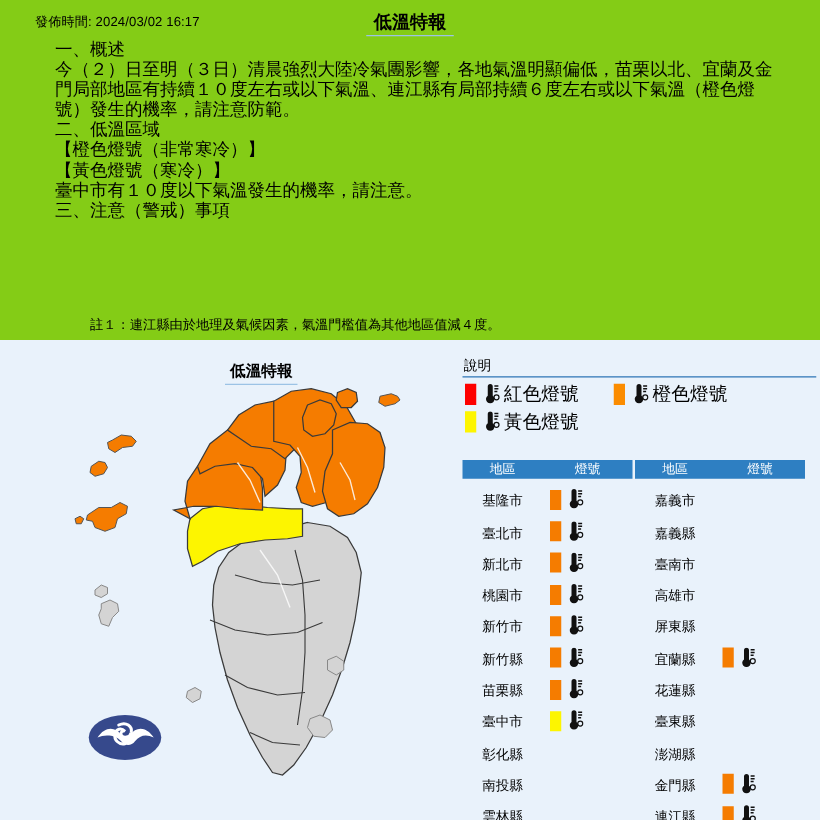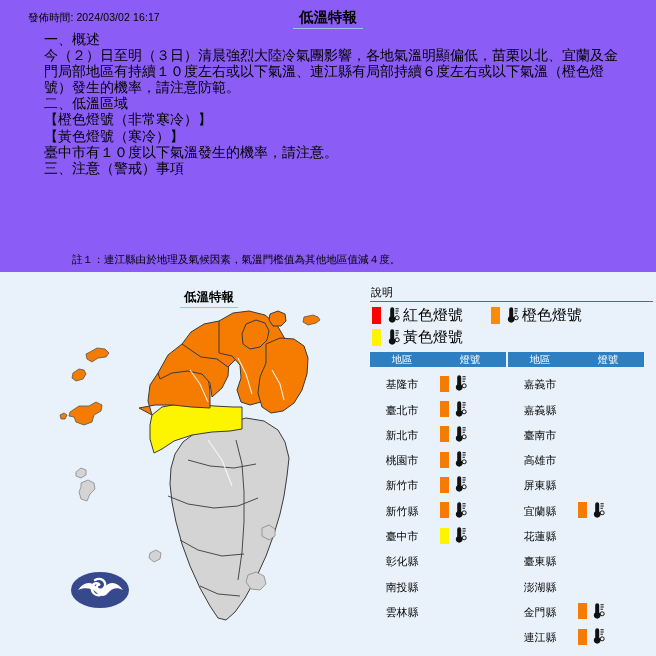--- a/index.html
+++ b/index.html
@@ -6,21 +6,21 @@
   html, body {
     margin: 0; padding: 0;
     width: 656px; height: 656px;
     background: #ffffff;
     font-family: "Liberation Sans", "DejaVu Sans", sans-serif;
     overflow: hidden;
   }
   #page {
     position: relative;
     width: 656px; height: 656px;
-    background: #8b5cf6;
+    background: #84cc16;
   }
 
   
   .issue-time {
     position: absolute;
     left: 28px; top: 11px;
     font-size: 10.5px;
     color: #000;
     letter-spacing: 0.1px;
     white-space: nowrap;
@@ -113,21 +113,22 @@
   .thermo { width: 16px; height: 17px; display:inline-block; }
 
   
   .tbl { position: absolute; width: 136px; }
   .tbl-left  { left: 370px; top: 352px; }
   .tbl-right { left: 508px; top: 352px; }
   .tbl-head {
     display: flex;
     background: #2e7fc2;
     height: 15px;
-    align-items: flex-end;
+    align-items: flex-start;
+    margin-top: 16px;
   }
   .tbl-head div {
     color: #fff;
     font-size: 10.3px;
     text-align: center;
   }
   .th-region { width: 64px; }
   .th-signal { width: 72px; }
   .row {
     display: flex;
@@ -350,20 +351,32 @@
             <span class="sw" style="background: rgb(245, 124, 0);"></span>
             <span class="thermo"><svg width="16" height="17" viewBox="0 0 16 17">
                 <path d="M6.2 2.2 a2 2 0 0 1 4 0 v7.3 a3.4 3.4 0 1 1 -4 0 z" fill="#111"></path>
                 <circle cx="8.2" cy="12.6" r="2.3" fill="#111"></circle>
                 <path d="M11.5 1.8 l3.2 0 M11.5 4 l3.2 0 M11.5 6.2 l2.4 0" stroke="#111" stroke-width="1.1"></path>
                 <circle cx="13.2" cy="10.8" r="2" fill="none" stroke="#111" stroke-width="1"></circle>
               </svg></span>
           </div>
         </div>
         <div class="row">
+          <div class="cell-region">苗栗縣</div>
+          <div class="cell-signal">
+            <span class="sw" style="background: rgb(245, 124, 0);"></span>
+            <span class="thermo"><svg width="16" height="17" viewBox="0 0 16 17">
+                <path d="M6.2 2.2 a2 2 0 0 1 4 0 v7.3 a3.4 3.4 0 1 1 -4 0 z" fill="#111"></path>
+                <circle cx="8.2" cy="12.6" r="2.3" fill="#111"></circle>
+                <path d="M11.5 1.8 l3.2 0 M11.5 4 l3.2 0 M11.5 6.2 l2.4 0" stroke="#111" stroke-width="1.1"></path>
+                <circle cx="13.2" cy="10.8" r="2" fill="none" stroke="#111" stroke-width="1"></circle>
+              </svg></span>
+          </div>
+        </div>
+        <div class="row">
           <div class="cell-region">臺中市</div>
           <div class="cell-signal">
             <span class="sw" style="background: rgb(253, 245, 0);"></span>
             <span class="thermo"><svg width="16" height="17" viewBox="0 0 16 17">
                 <path d="M6.2 2.2 a2 2 0 0 1 4 0 v7.3 a3.4 3.4 0 1 1 -4 0 z" fill="#111"></path>
                 <circle cx="8.2" cy="12.6" r="2.3" fill="#111"></circle>
                 <path d="M11.5 1.8 l3.2 0 M11.5 4 l3.2 0 M11.5 6.2 l2.4 0" stroke="#111" stroke-width="1.1"></path>
                 <circle cx="13.2" cy="10.8" r="2" fill="none" stroke="#111" stroke-width="1"></circle>
               </svg></span>
           </div>

